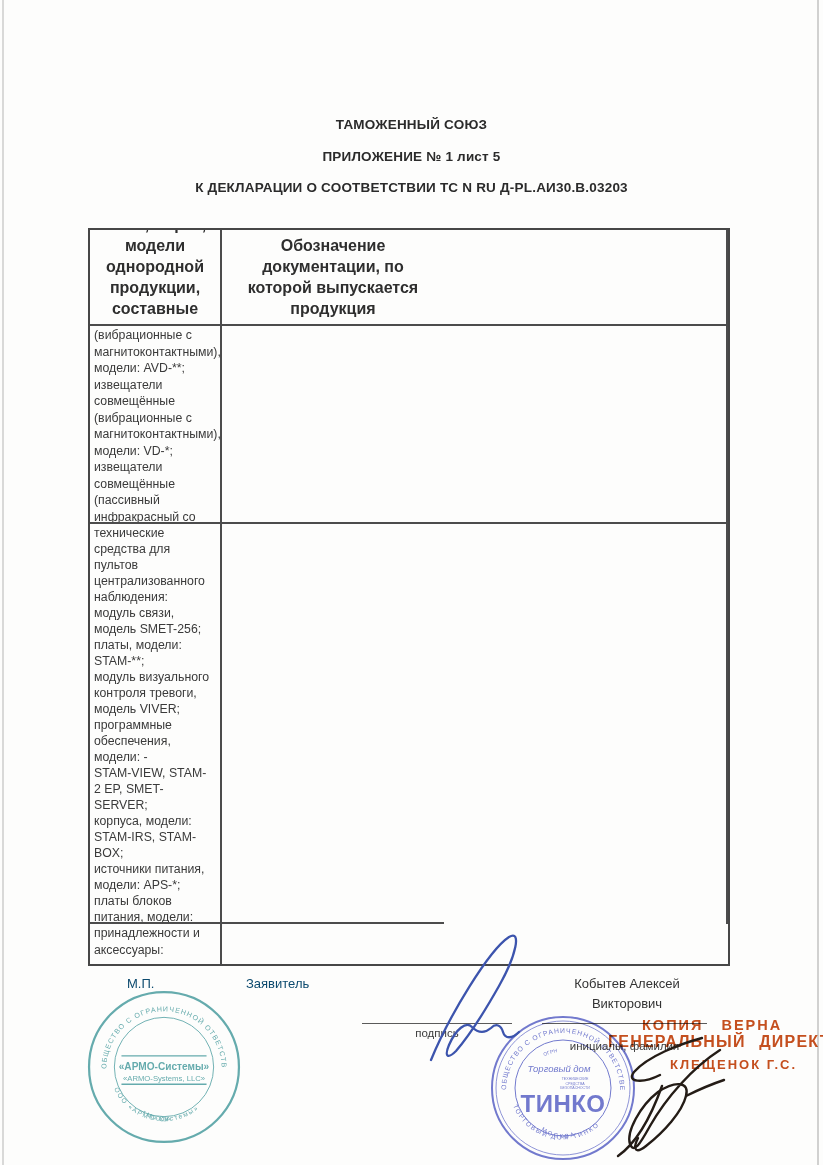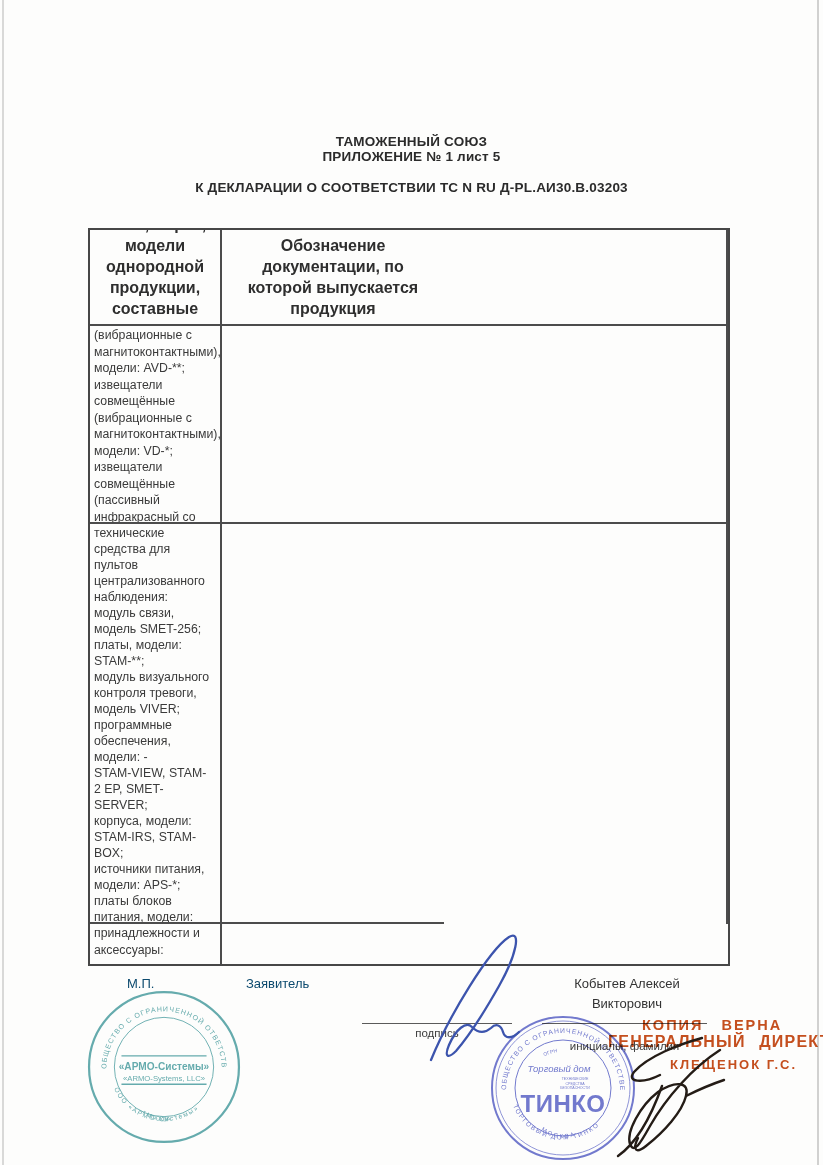--- a/index.html
+++ b/index.html
@@ -7,21 +7,21 @@
     position:relative;width:823px;height:1165px;background:#fdfdfc;
     font-family:"Liberation Sans",sans-serif;color:#353535;overflow:hidden;
     margin:0 auto;
   }
   .edge{position:absolute;top:0;bottom:0;width:2px;background:#c9c9c9;opacity:.7;}
   .edge.left{left:2px;}
   .edge.right{right:4px;background:#bdbdbd;}
 
   .title{position:absolute;left:0;width:100%;text-align:center;font-weight:bold;
          font-size:13.5px;color:#2b2b2b;letter-spacing:.2px;}
-  #title1{top:134px;} #title2{top:149px;} #title3{top:180px;}
+  #title1{top:117px;} #title2{top:149px;} #title3{top:180px;}
 
   
   #decl-table{
     position:absolute;left:88px;top:228px;width:642px;
     display:grid;grid-template-columns:132px 222px 284px;
     grid-template-rows:96px 198px 400px 40px;
     border:2px solid #474747;box-sizing:border-box;
   }
   .cell{border-right:2px solid #4c4c4c;border-bottom:2px solid #4c4c4c;
         box-sizing:border-box;overflow:hidden;}

